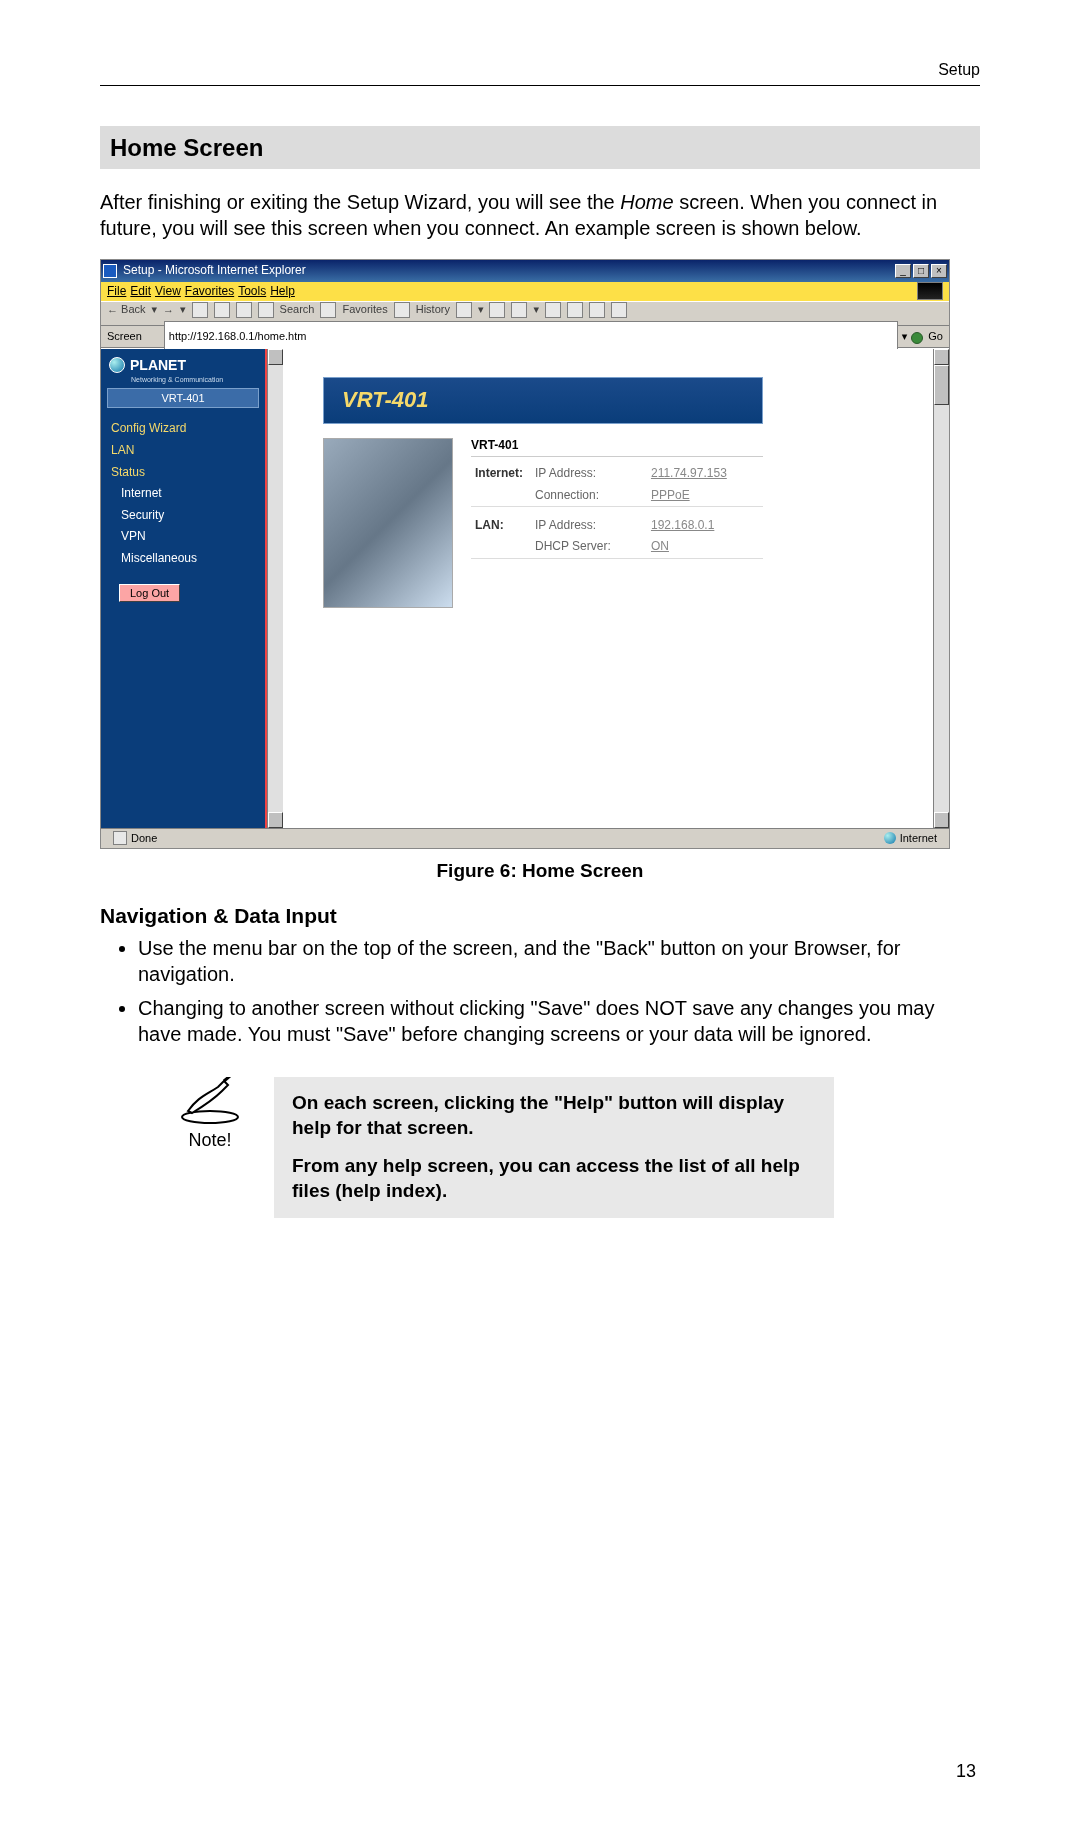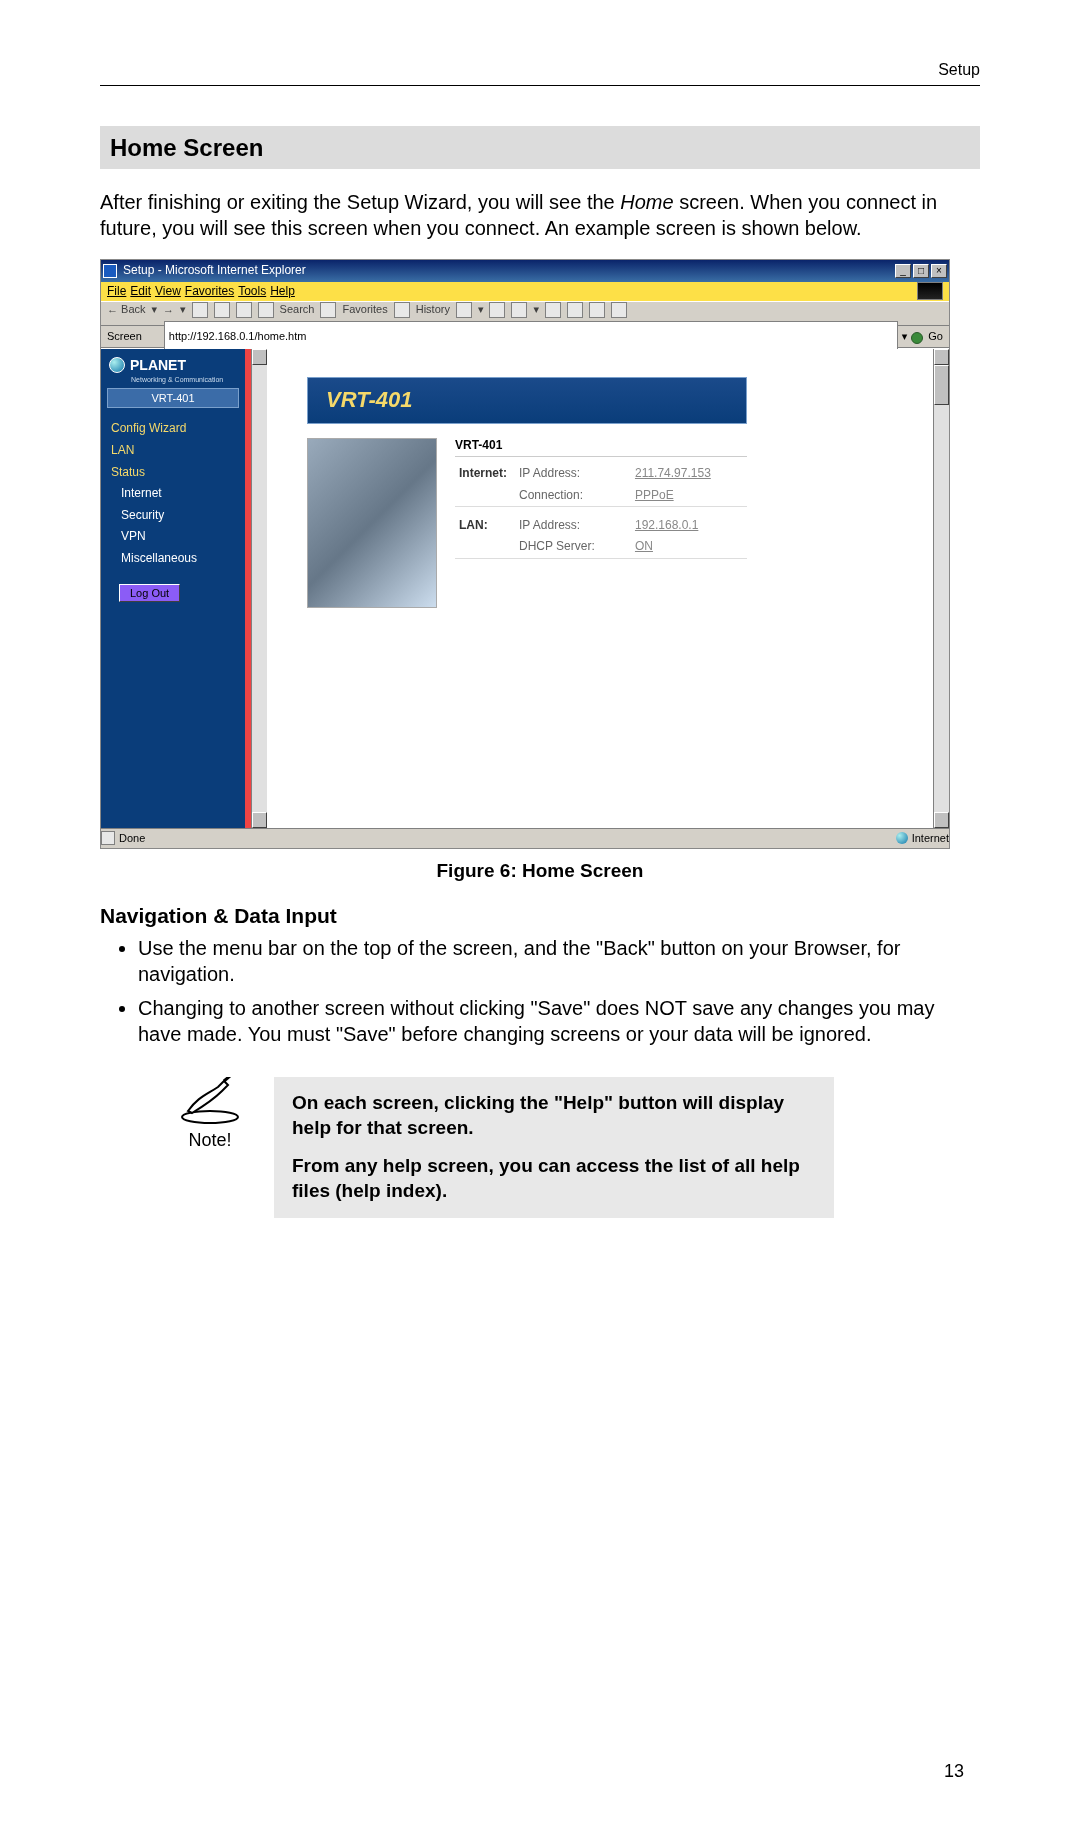--- a/index.html
+++ b/index.html
@@ -73,21 +73,21 @@
     font-weight: bold;
     font-size: 19px;
     flex: 1;
     max-width: 560px;
   }
   .note-content p { margin: 0 0 14px 0; }
   .note-content p:last-child { margin-bottom: 0; }
   .pagenum {
     position: absolute;
     bottom: 40px;
-    right: 116px;
+    right: 104px;
     font-size: 18px;
   }
 
   
   .screenshot {
     border: 1px solid #888;
     width: 850px;
     font-family: "Tahoma", Arial, sans-serif;
     font-size: 12px;
     color: #000;
@@ -192,23 +192,23 @@
     background:#c0c0c0;
     border:1px solid #fff;
     border-right-color:#404040;border-bottom-color:#404040;
   }
   .vscroll .arrow{height:16px;}
   .vscroll .track{flex:1;background:#e0e0e0;}
   .vscroll .thumb{height:40px;}
 
   .router-page{flex:1;display:flex;}
   .sidebar{
-    width:150px;background:#0a3d7a;color:#fff;
+    width:166px;background:#0a3d7a;color:#fff;
     padding:0 0 9px 0;
-    border-right:6px solid #ef4444;
+    border-right:2px solid #ef4444;
   }
   .sidebar .planet-logo{
     background:#0a3d7a;
     height:32px;display:flex;align-items:center;
     padding-left:8px;font-weight:bold;font-size:14px;
     color:#fff;
   }
   .sidebar .planet-logo .globe{
     width:16px;height:16px;border-radius:50%;
     background: radial-gradient(circle at 30% 30%, #aee, #17a);
@@ -220,21 +220,21 @@
     font-size:11px;padding:2px 0;margin:0 6px 10px 6px;
     border:1px solid #7aa0cc;
   }
   .sidebar .nav a{
     display:block;color:#f5d96a;font-size:12px;
     padding:3px 10px;text-decoration:none;
   }
   .sidebar .nav a.sub{color:#fff;padding-left:20px;}
   .sidebar .logout{
     margin:14px 0 0 18px;
-    background:#8b5cf6;color:#000;
+    background:#fca5a5;color:#000;
     border:1px solid #fff;
     border-right-color:#404040;border-bottom-color:#404040;
     font-size:11px;padding:2px 10px;cursor:pointer;
   }
   .mainpane{flex:1;background:#fff;padding:28px 40px;}
   .mainpane .hero{
     background:linear-gradient(#1a4a8a,#0a3d7a);
     color:#f5d96a;font-weight:bold;font-style:italic;
     font-size:22px;padding:8px 18px;
     border:1px solid #7aa0cc;
@@ -252,21 +252,21 @@
   .mainpane .info .title{font-weight:bold;color:#000;margin-bottom:6px;border-bottom:1px solid #ccc;padding-bottom:3px;}
   .mainpane table{width:100%;border-collapse:collapse;font-size:12px;color:#666;}
   .mainpane td{padding:3px 4px;}
   .mainpane td.lab{font-weight:bold;color:#333;width:60px;}
   .mainpane td.val{color:#888;text-decoration:underline;}
   .mainpane tr.sep td{border-bottom:1px solid #ddd;}
 
   .ie-status{
     background:#d4d0c8;height:20px;
     display:flex;align-items:center;
-    font-size:11px;padding:0 0;
+    font-size:11px;padding:0 12px;
     border-top:1px solid #808080;
   }
   .ie-status .s-left{display:flex;align-items:center;gap:4px;}
   .ie-status .s-icon{width:14px;height:14px;border:1px solid #808080;background:#e8e8e8;}
   .ie-status .s-spacer{flex:1;}
   .ie-status .s-right{display:flex;align-items:center;gap:4px;}
   .ie-status .zone-icon{
     width:12px;height:12px;border-radius:50%;
     background: radial-gradient(circle at 30% 30%, #aee, #17a);
   }

